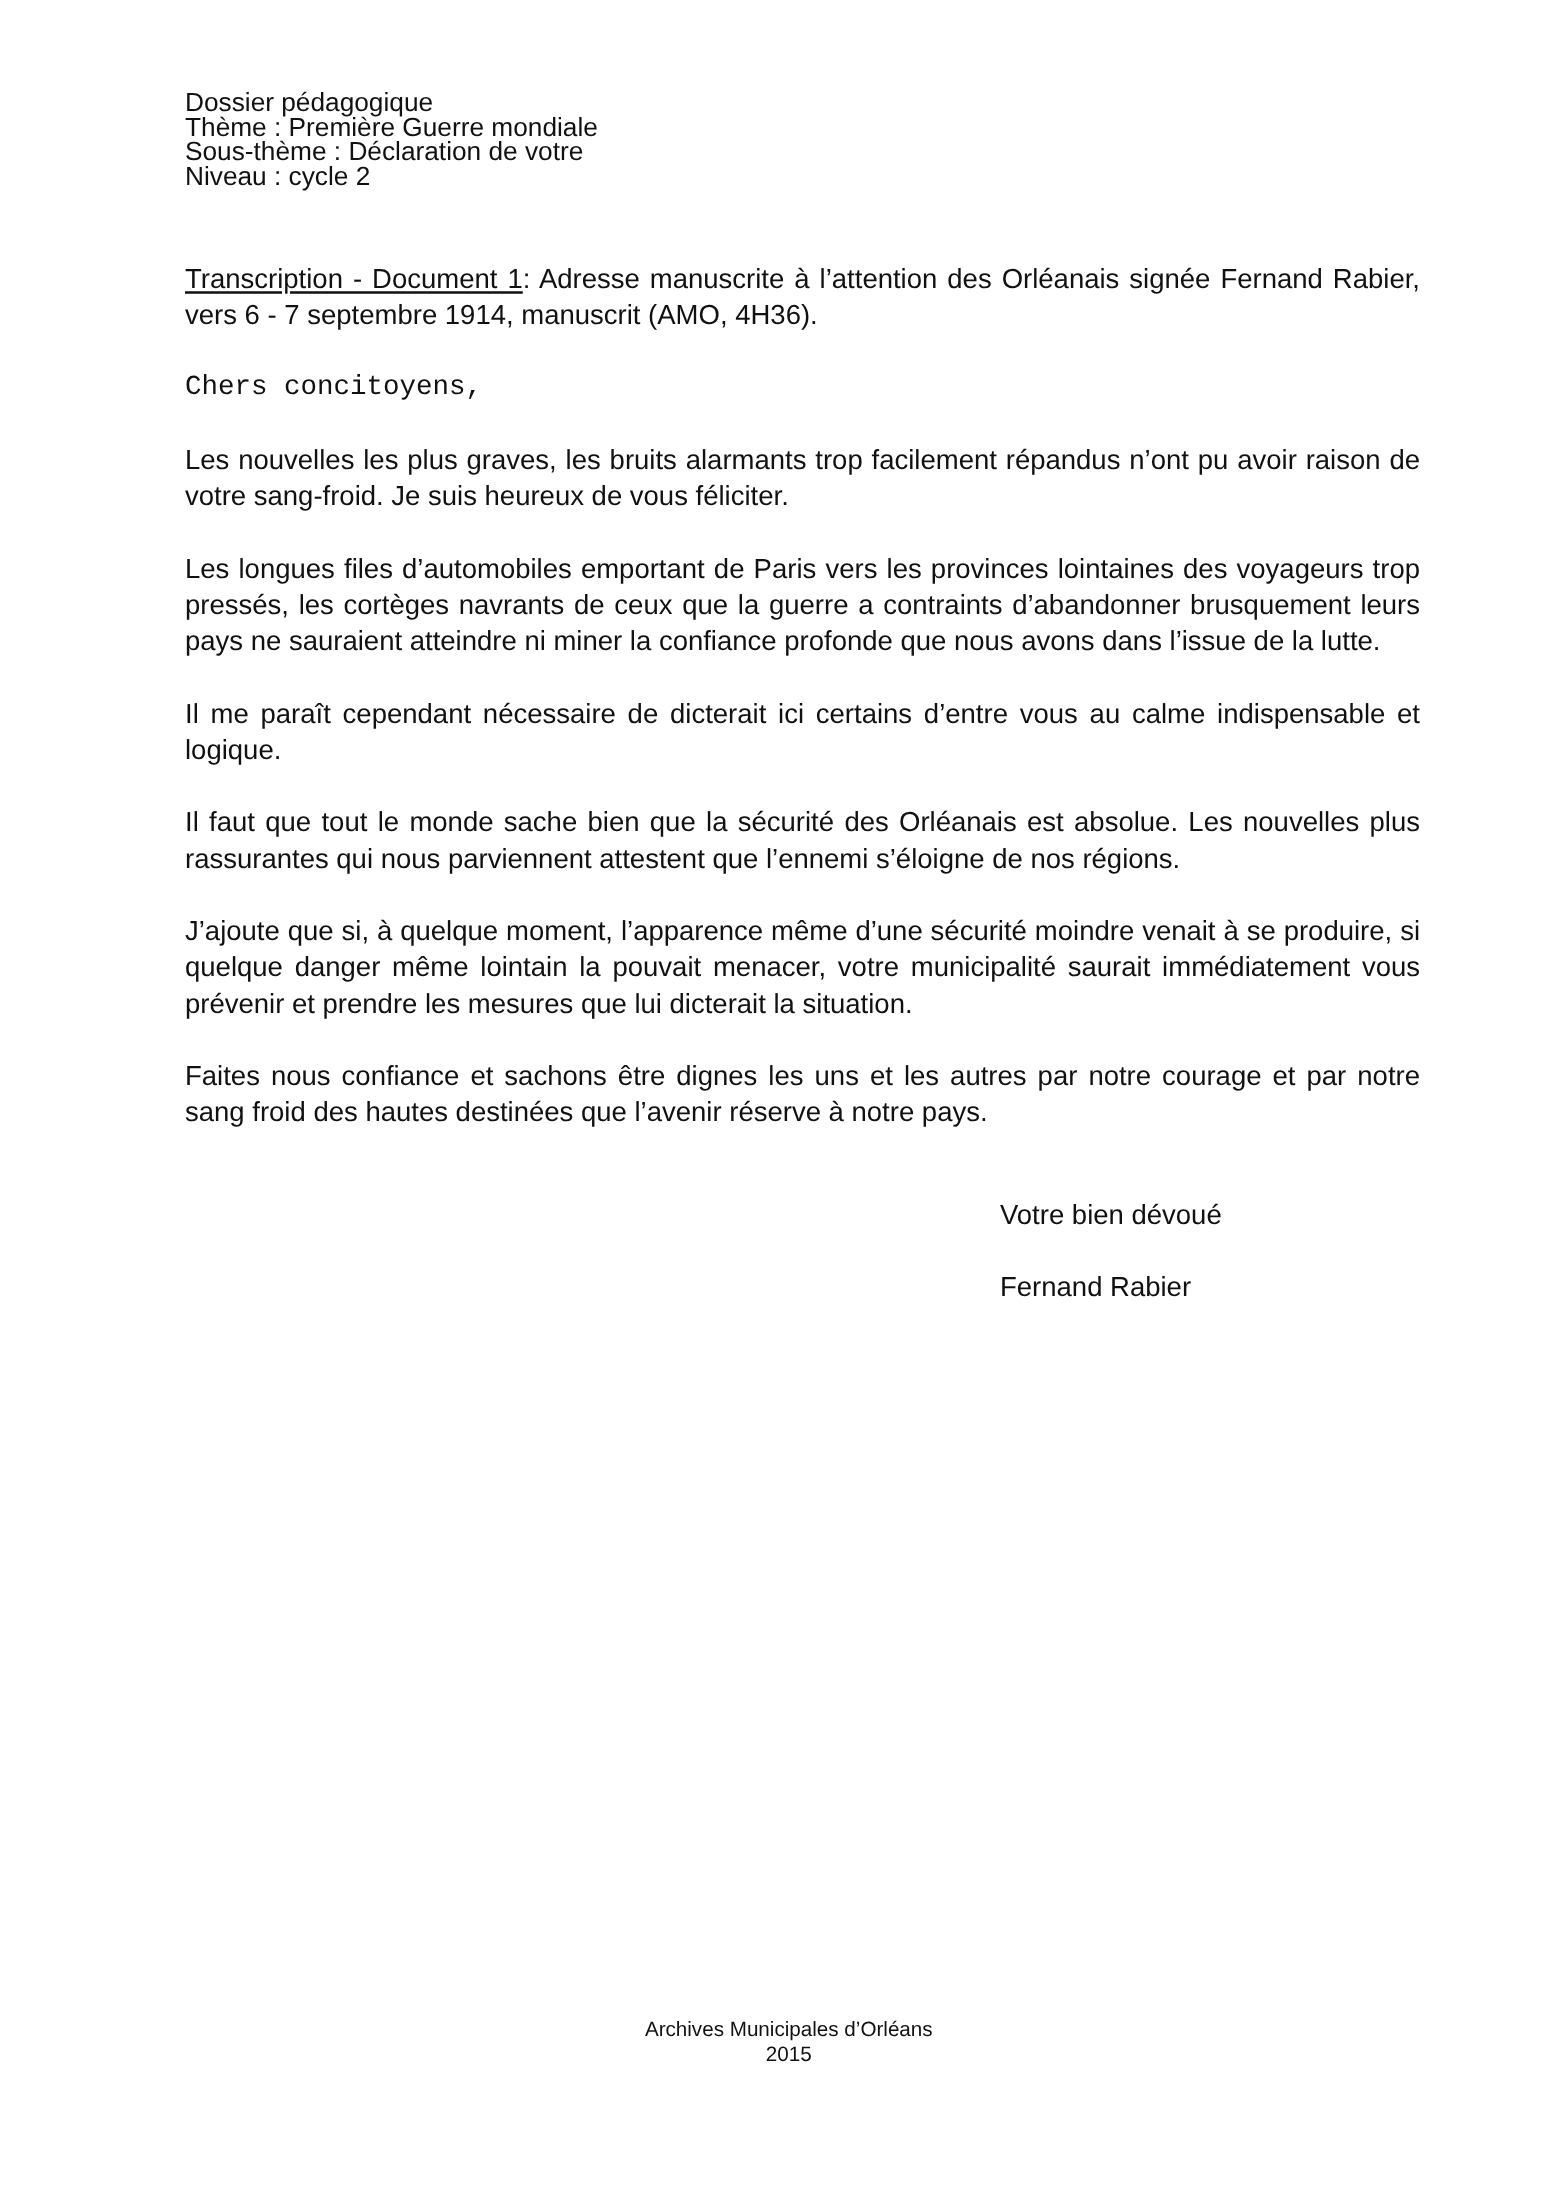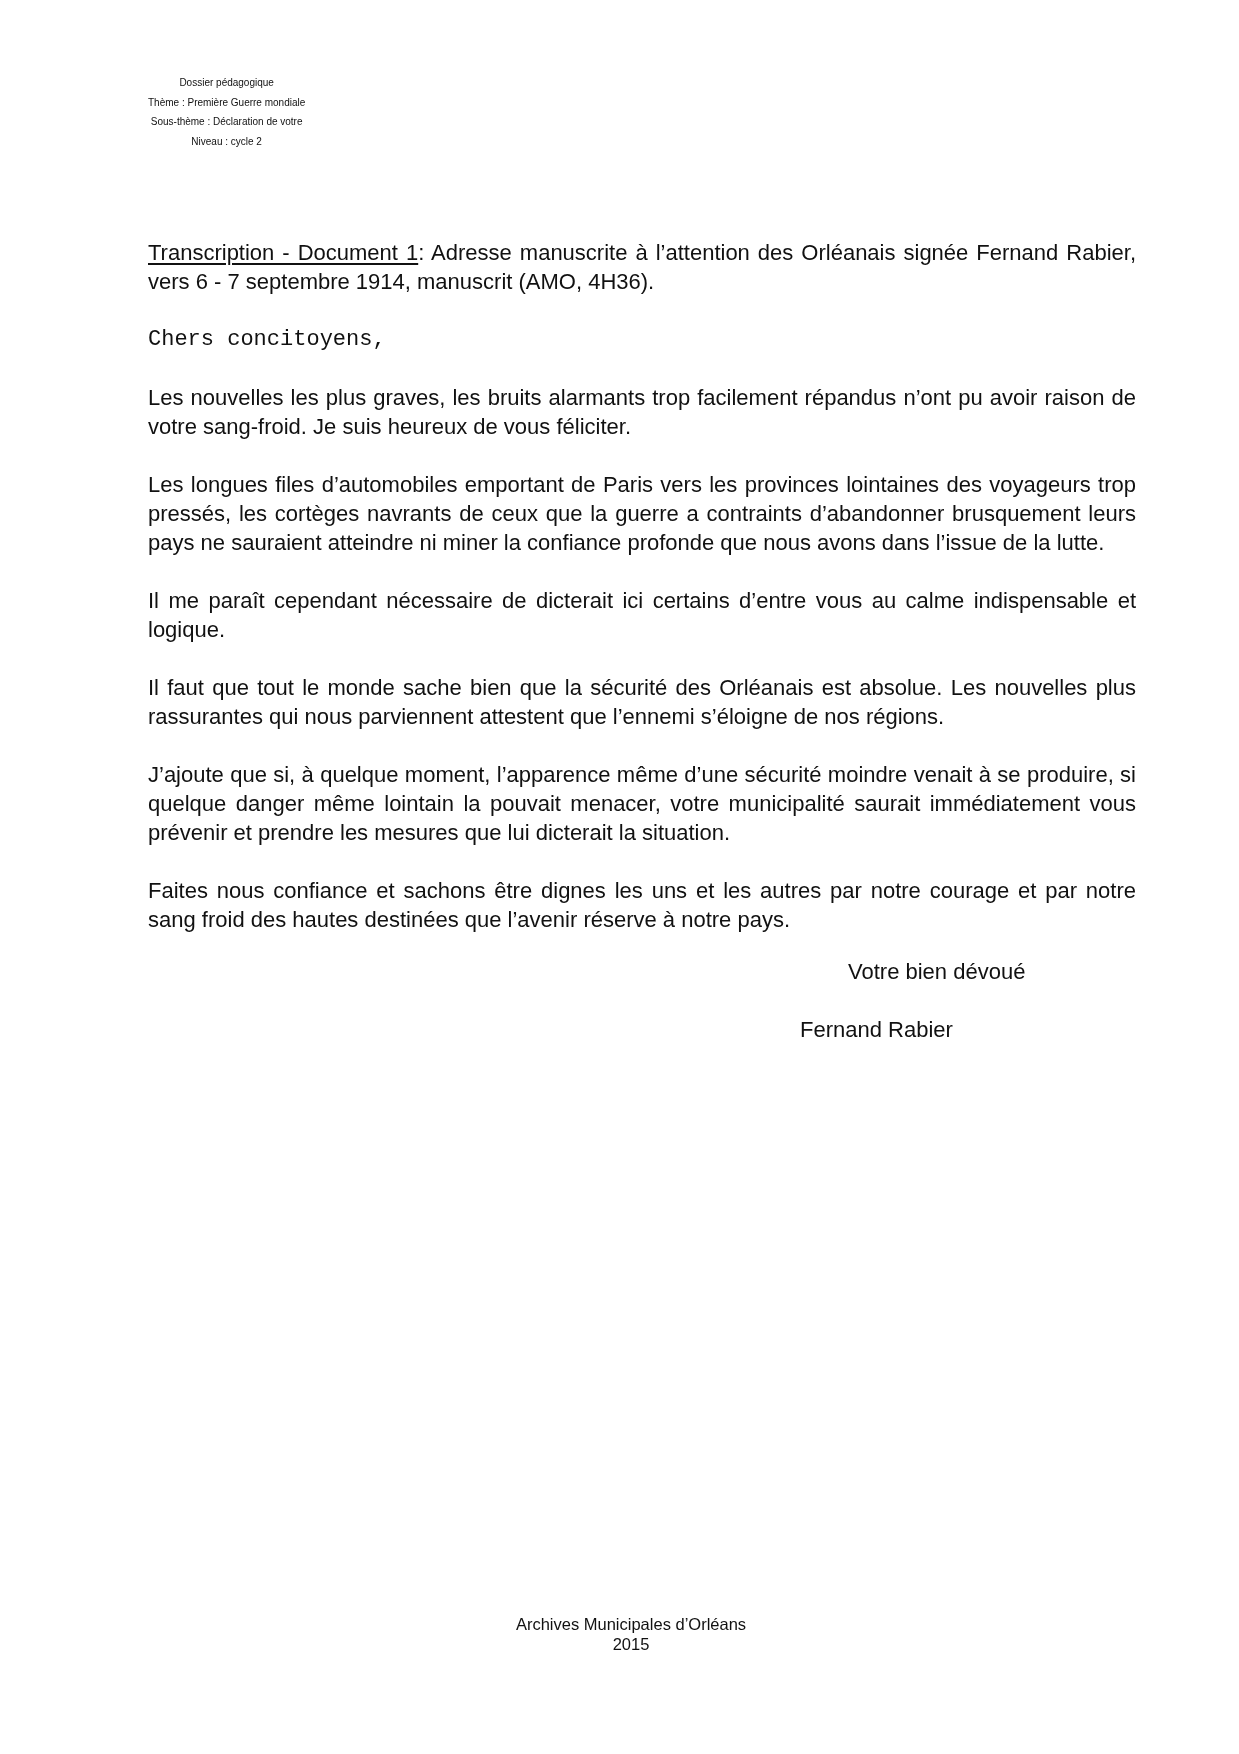--- a/index.html
+++ b/index.html
@@ -1,25 +1,25 @@
 <!DOCTYPE html>
 <html><head>
 <meta charset="utf-8">
 <style>
   html, body { margin: 0; padding: 0; background: #ffffff; }
   body { width: 1239px; height: 1754px; position: relative; overflow: hidden;
          font-family: "Liberation Sans", sans-serif; color: #111; }
-  .header { position: absolute; left: 148px; top: 73px; font-size: 10px; line-height: 19.6px; text-align: center; }
+  .header { position: absolute; left: 148px; top: 73px; font-size: 21px; line-height: 19.6px; }
   .header div { white-space: nowrap; }
-  .body { position: absolute; left: 148px; top: 208px; width: 988px; font-size: 22px; line-height: 29px; margin-top: 30px; }
+  .body { position: absolute; left: 148px; top: 208px; width: 988px; font-size: 22px; line-height: 29px; }
   .para { margin: 0 0 29px 0; text-align: justify; text-align-last: left; }
   .title-link { text-decoration: underline; text-underline-offset: 3px; }
   .greeting { margin: 0 0 29px 0; font-family: Liberation Mono, monospace; }
   .signature { position: absolute; left: 800px; font-size: 22px; line-height: 29px; white-space: nowrap; }
-  .sig-closing { top: 957px; margin-left: 48px; }
+  .sig-closing { top: 957px; }
   .sig-name { top: 1015px; text-align: right; }
   .footer { position: absolute; left: 0; width: 1262px; top: 1614px; text-align: center;
             font-size: 16.5px; line-height: 20px; }
 </style>
 </head>
 <body>
 
 <div class="header">
   <div>Dossier pédagogique</div>
   <div>Thème : Première Guerre mondiale</div>

